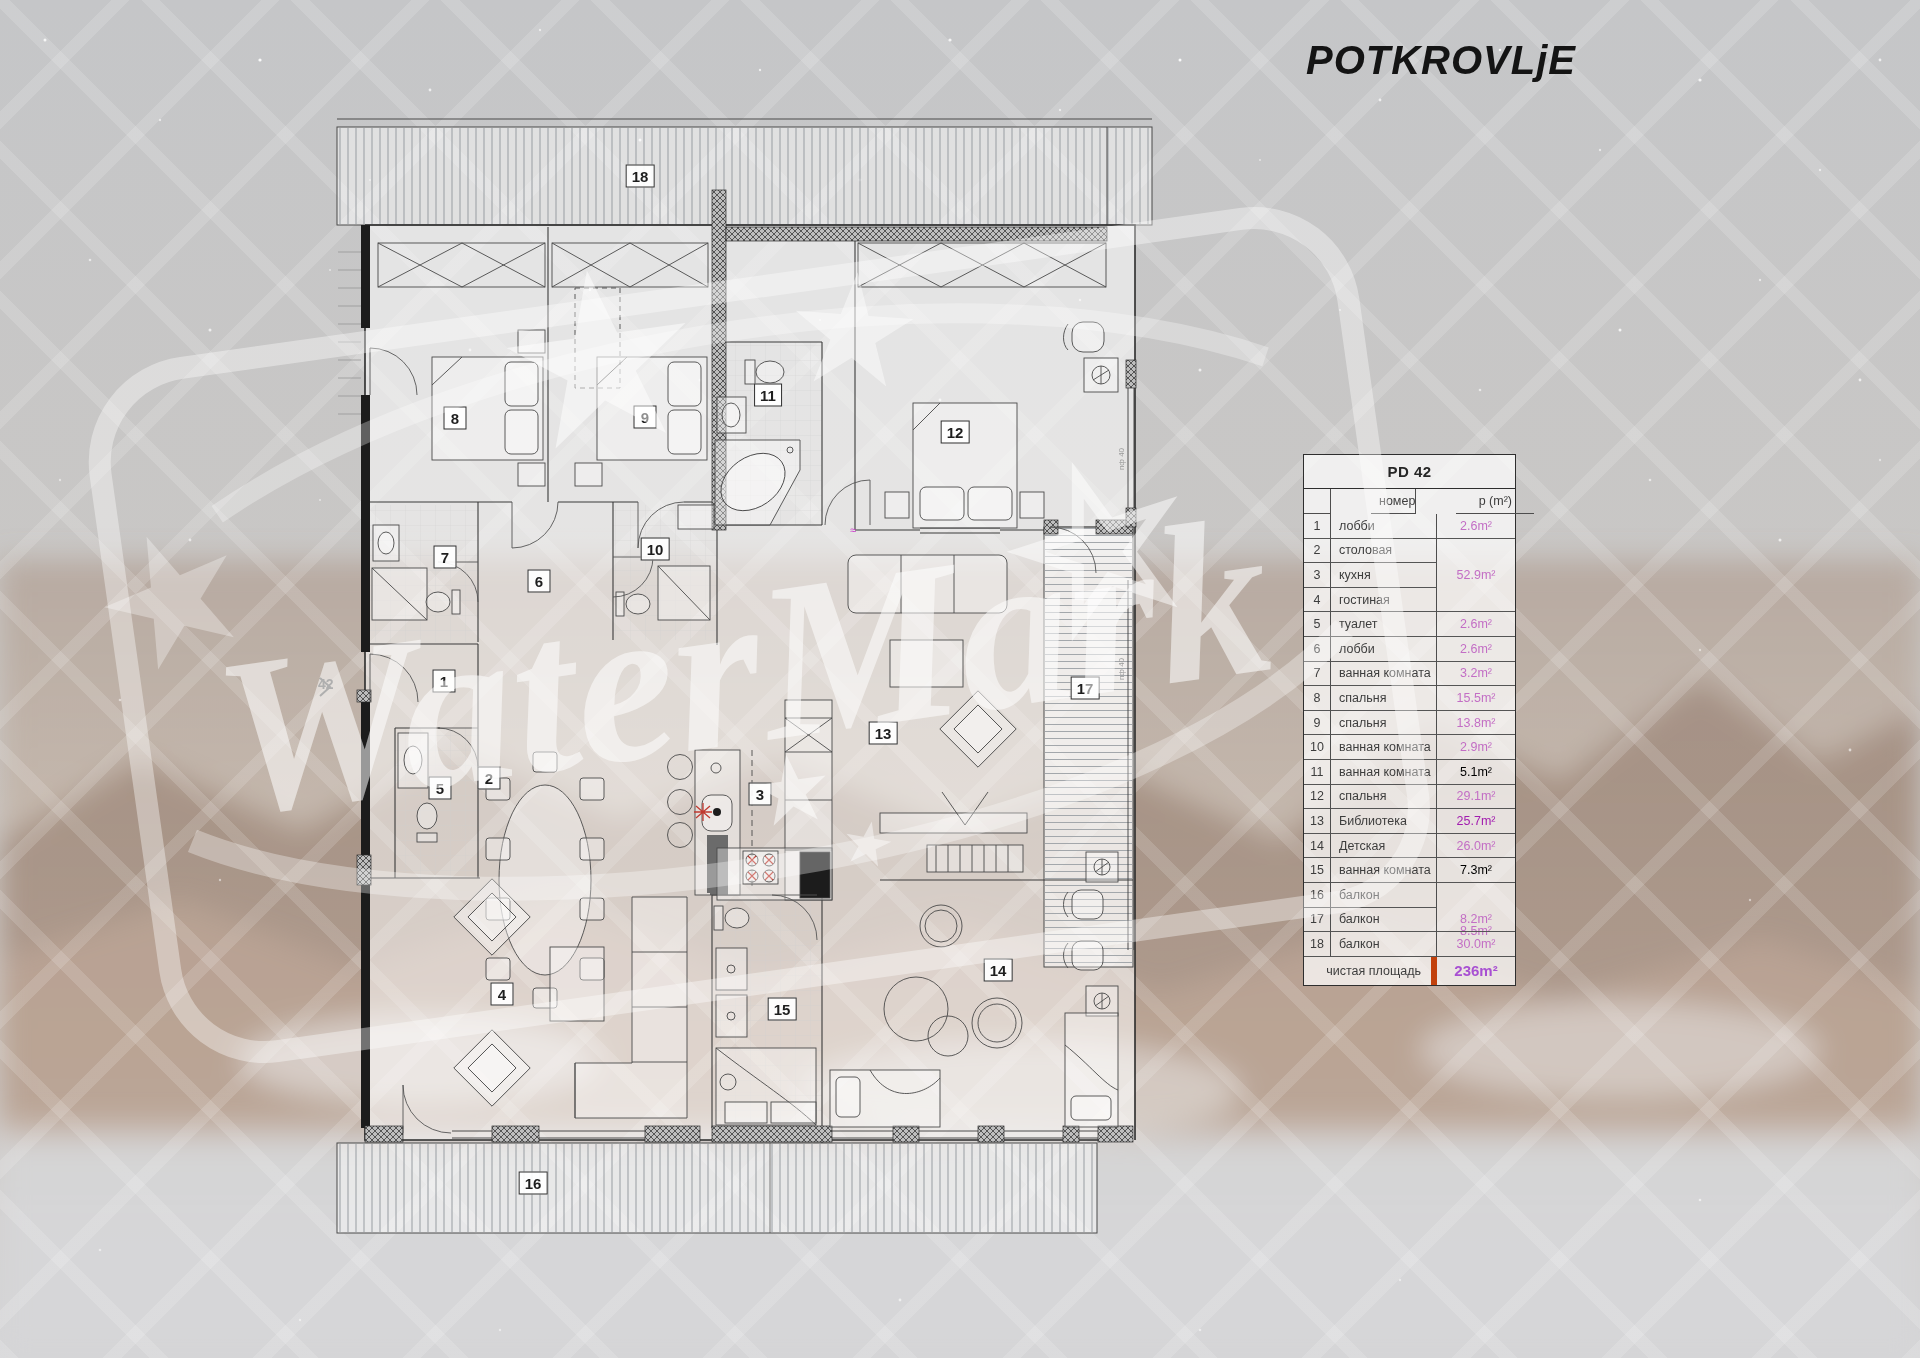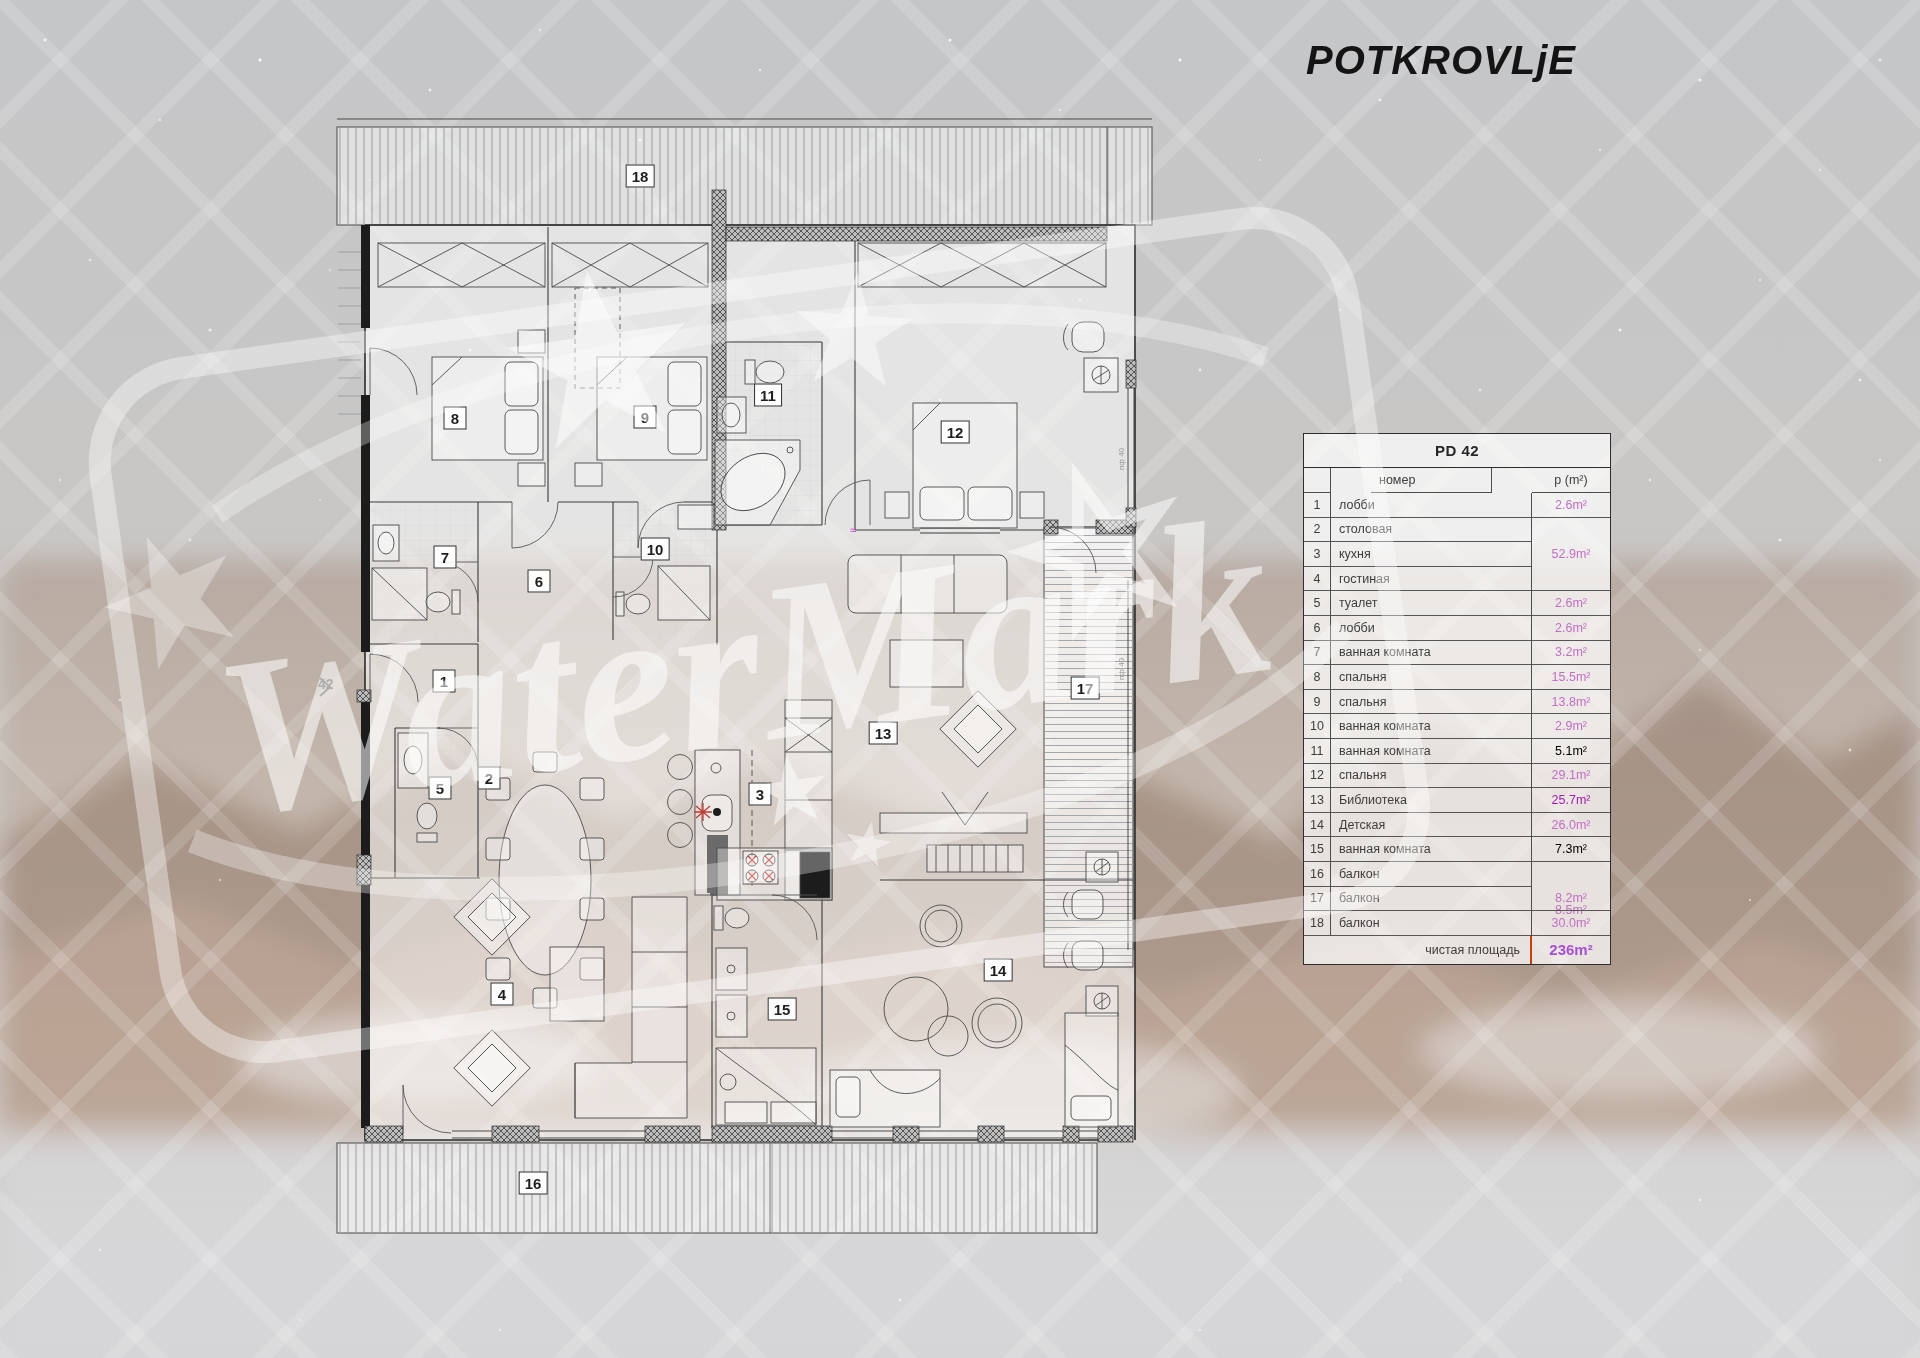--- a/index.html
+++ b/index.html
@@ -26,36 +26,36 @@
     position:absolute;transform:translate(-50%,-50%);
     background:rgba(255,255,255,.93);border:1.3px solid #2d2d2d;color:#1e1e1e;
     font-size:15px;font-weight:600;line-height:1;padding:3px 5px;min-width:11px;text-align:center;
   }
   .entrance-marker{
     position:absolute;left:-12px;top:576px;display:flex;align-items:center;gap:2px;
     color:#4e4e4e;font-size:14px;font-weight:bold;
   }
   
   .pdtable{
-    position:absolute;left:1303px;top:433px;width:308px;z-index:30;
+    position:absolute;left:1303px;top:454px;width:213px;z-index:30;
     background:rgba(255,255,255,.72);border:1.6px solid #2e2e2e;box-sizing:border-box;
     color:#3d3d3d;
   }
   .t-title{height:33px;border-bottom:1.2px solid #2e2e2e;display:flex;align-items:center;justify-content:center;
     font-weight:bold;font-size:15px;color:#262626;letter-spacing:.5px;}
   .t-head{display:flex;height:25px;font-size:12.5px;gap:40px;}
   .col-num{width:27px;border-right:1px solid #4d4d4d;box-sizing:border-box;display:flex;align-items:center;justify-content:center;flex:none;}
   .col-name{flex:1;border-right:1px solid #4d4d4d;box-sizing:border-box;display:flex;align-items:center;padding-left:8px;}
   .col-area{width:78px;flex:none;display:flex;align-items:center;justify-content:center;}
   .t-head .col-num,.t-head .col-name,.t-head .col-area{border-bottom:1px solid #4d4d4d;}
   .trow{display:flex;height:24.6px;font-size:12.5px;}
   .trow .col-num,.trow .col-name,.trow .col-area{border-bottom:1px solid #555;}
   .trow .col-area.nobot{border-bottom:none;}
   .t-foot{display:flex;height:28px;font-size:12.5px;}
-  .foot-label{flex:1;display:flex;align-items:center;justify-content:flex-end;padding-right:10px;border-right:2px solid #c2410c;box-sizing:border-box;}
+  .foot-label{flex:1;display:flex;align-items:center;justify-content:flex-end;padding-right:10px;border-right:6px solid #c2410c;box-sizing:border-box;}
   .foot-value{width:78px;flex:none;display:flex;align-items:center;justify-content:center;font-weight:bold;font-size:15px;}
 </style>
 </head>
 <body>
 
 <svg class="bg-svg" viewBox="0 0 1920 1358">
   <defs>
     <linearGradient id="sky" x1="0" y1="0" x2="0" y2="1">
       <stop offset="0" stop-color="#c5c6c8"></stop>
         <stop offset="0.45" stop-color="#c9c7c5"></stop>

